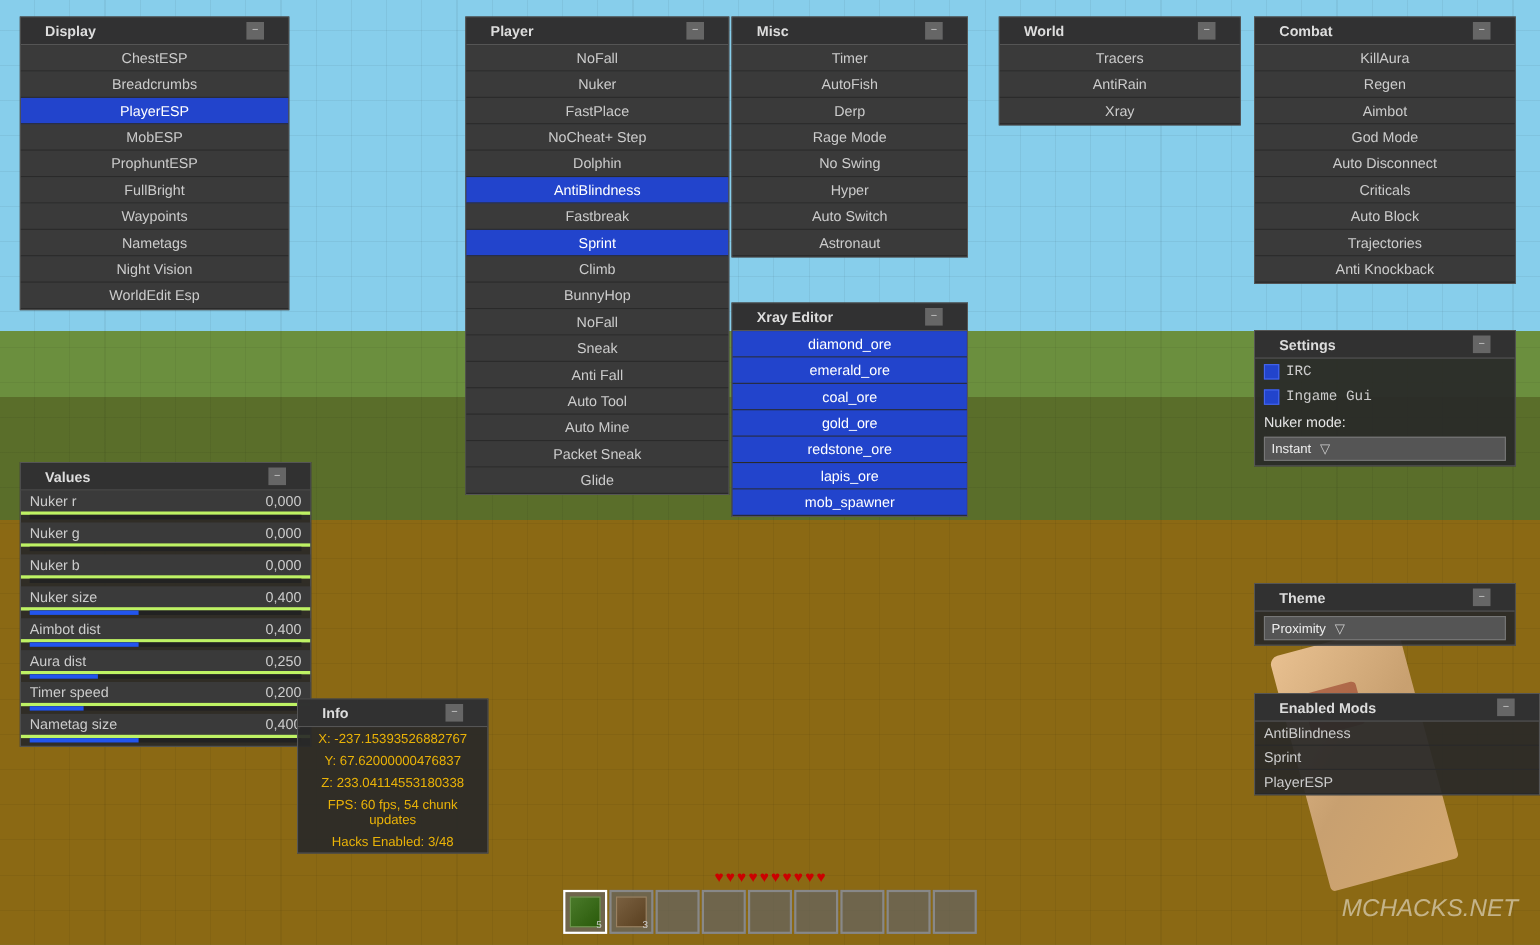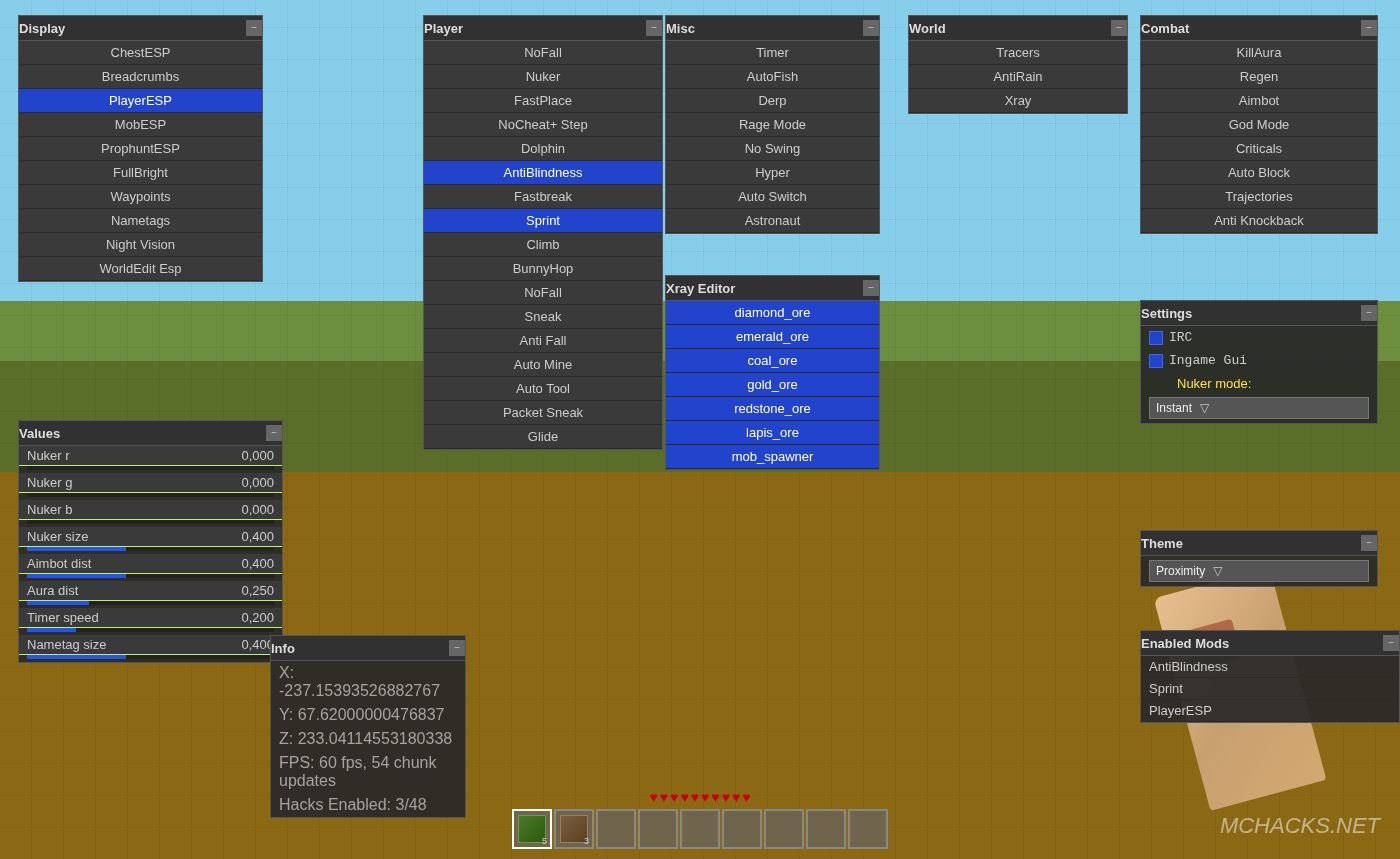--- a/index.html
+++ b/index.html
@@ -35,21 +35,21 @@
       position: absolute;
       background: rgba(40, 40, 40, 0.92);
       border: 1px solid #555;
       z-index: 10;
     }
     .panel-header {
       display: flex;
       justify-content: space-between;
       align-items: center;
       background: rgba(50,50,50,0.95);
-      padding: 4px 0;
+      padding: 4px 22px;
       border-bottom: 1px solid #555;
       color: #ccc;
       font-size: 13px;
       font-weight: bold;
     }
     .panel-header-title {
       color: #ddd;
     }
     .panel-minimize {
       background: #666;
@@ -123,44 +123,45 @@
     #panel-values {
       left: 18px;
       top: 420px;
       width: 265px;
     }
     .value-row {
       display: flex;
       justify-content: space-between;
       align-items: center;
       padding: 2px 8px;
-      border-bottom: 1px solid #bef264;
+      border-bottom: 3px solid #bef264;
       color: #ccc;
       background: #3a3a3a;
     }
     .value-bar-container {
       height: 4px;
       background: #222;
       margin: 0 8px 3px 8px;
     }
     .value-bar {
       height: 4px;
       background: #2255ee;
     }
 
     
     #panel-info {
       left: 270px;
       top: 635px;
-      width: 196px;
+      width: 174px;
     }
     .info-text {
-      color: #a3a3a3;
-      font-size: 16px;
+      color: #eab308;
+      font-size: 12px;
       padding: 3px 8px;
+      text-align: center;
     }
 
     
     #panel-settings {
       left: 1140px;
       top: 300px;
       width: 238px;
     }
     .settings-row {
       display: flex;
@@ -172,23 +173,22 @@
     }
     .checkbox-blue {
       width: 14px;
       height: 14px;
       background: #2244cc;
       border: 1px solid #4466ee;
       display: inline-block;
       flex-shrink: 0;
     }
     .settings-label {
-      color: #fde047;
+      color: #e5e5e5;
       padding: 4px 8px 2px 8px;
-      margin-left: 28px;
     }
     .settings-dropdown {
       display: flex;
       align-items: center;
       margin: 4px 8px;
       background: #555;
       border: 1px solid #777;
       padding: 3px 6px;
       color: #eee;
       font-size: 12px;
@@ -339,22 +339,22 @@
       <button class="panel-item">NoCheat+ Step</button>
       <button class="panel-item">Dolphin</button>
       <button class="panel-item active">AntiBlindness</button>
       <button class="panel-item">Fastbreak</button>
       <button class="panel-item active">Sprint</button>
       <button class="panel-item">Climb</button>
       <button class="panel-item">BunnyHop</button>
       <button class="panel-item">NoFall</button>
       <button class="panel-item">Sneak</button>
       <button class="panel-item">Anti Fall</button>
+      <button class="panel-item">Auto Tool</button>
       <button class="panel-item">Auto Mine</button>
-      <button class="panel-item">Auto Tool</button>
       <button class="panel-item">Packet Sneak</button>
       <button class="panel-item">Glide</button>
     </div>
 </div>
 
 <div class="panel" id="panel-misc">
   <div class="panel-header">
     <span class="panel-header-title">Misc</span>
     <button class="panel-minimize">−</button>
   </div>
@@ -385,20 +385,21 @@
 <div class="panel" id="panel-combat">
   <div class="panel-header">
     <span class="panel-header-title">Combat</span>
     <button class="panel-minimize">−</button>
   </div>
   <div id="combat-items">
       <button class="panel-item">KillAura</button>
       <button class="panel-item">Regen</button>
       <button class="panel-item">Aimbot</button>
       <button class="panel-item">God Mode</button>
+      <button class="panel-item">Auto Disconnect</button>
       <button class="panel-item">Criticals</button>
       <button class="panel-item">Auto Block</button>
       <button class="panel-item">Trajectories</button>
       <button class="panel-item">Anti Knockback</button>
     </div>
 </div>
 
 <div class="panel" id="panel-xray">
   <div class="panel-header">
     <span class="panel-header-title">Xray Editor</span>

